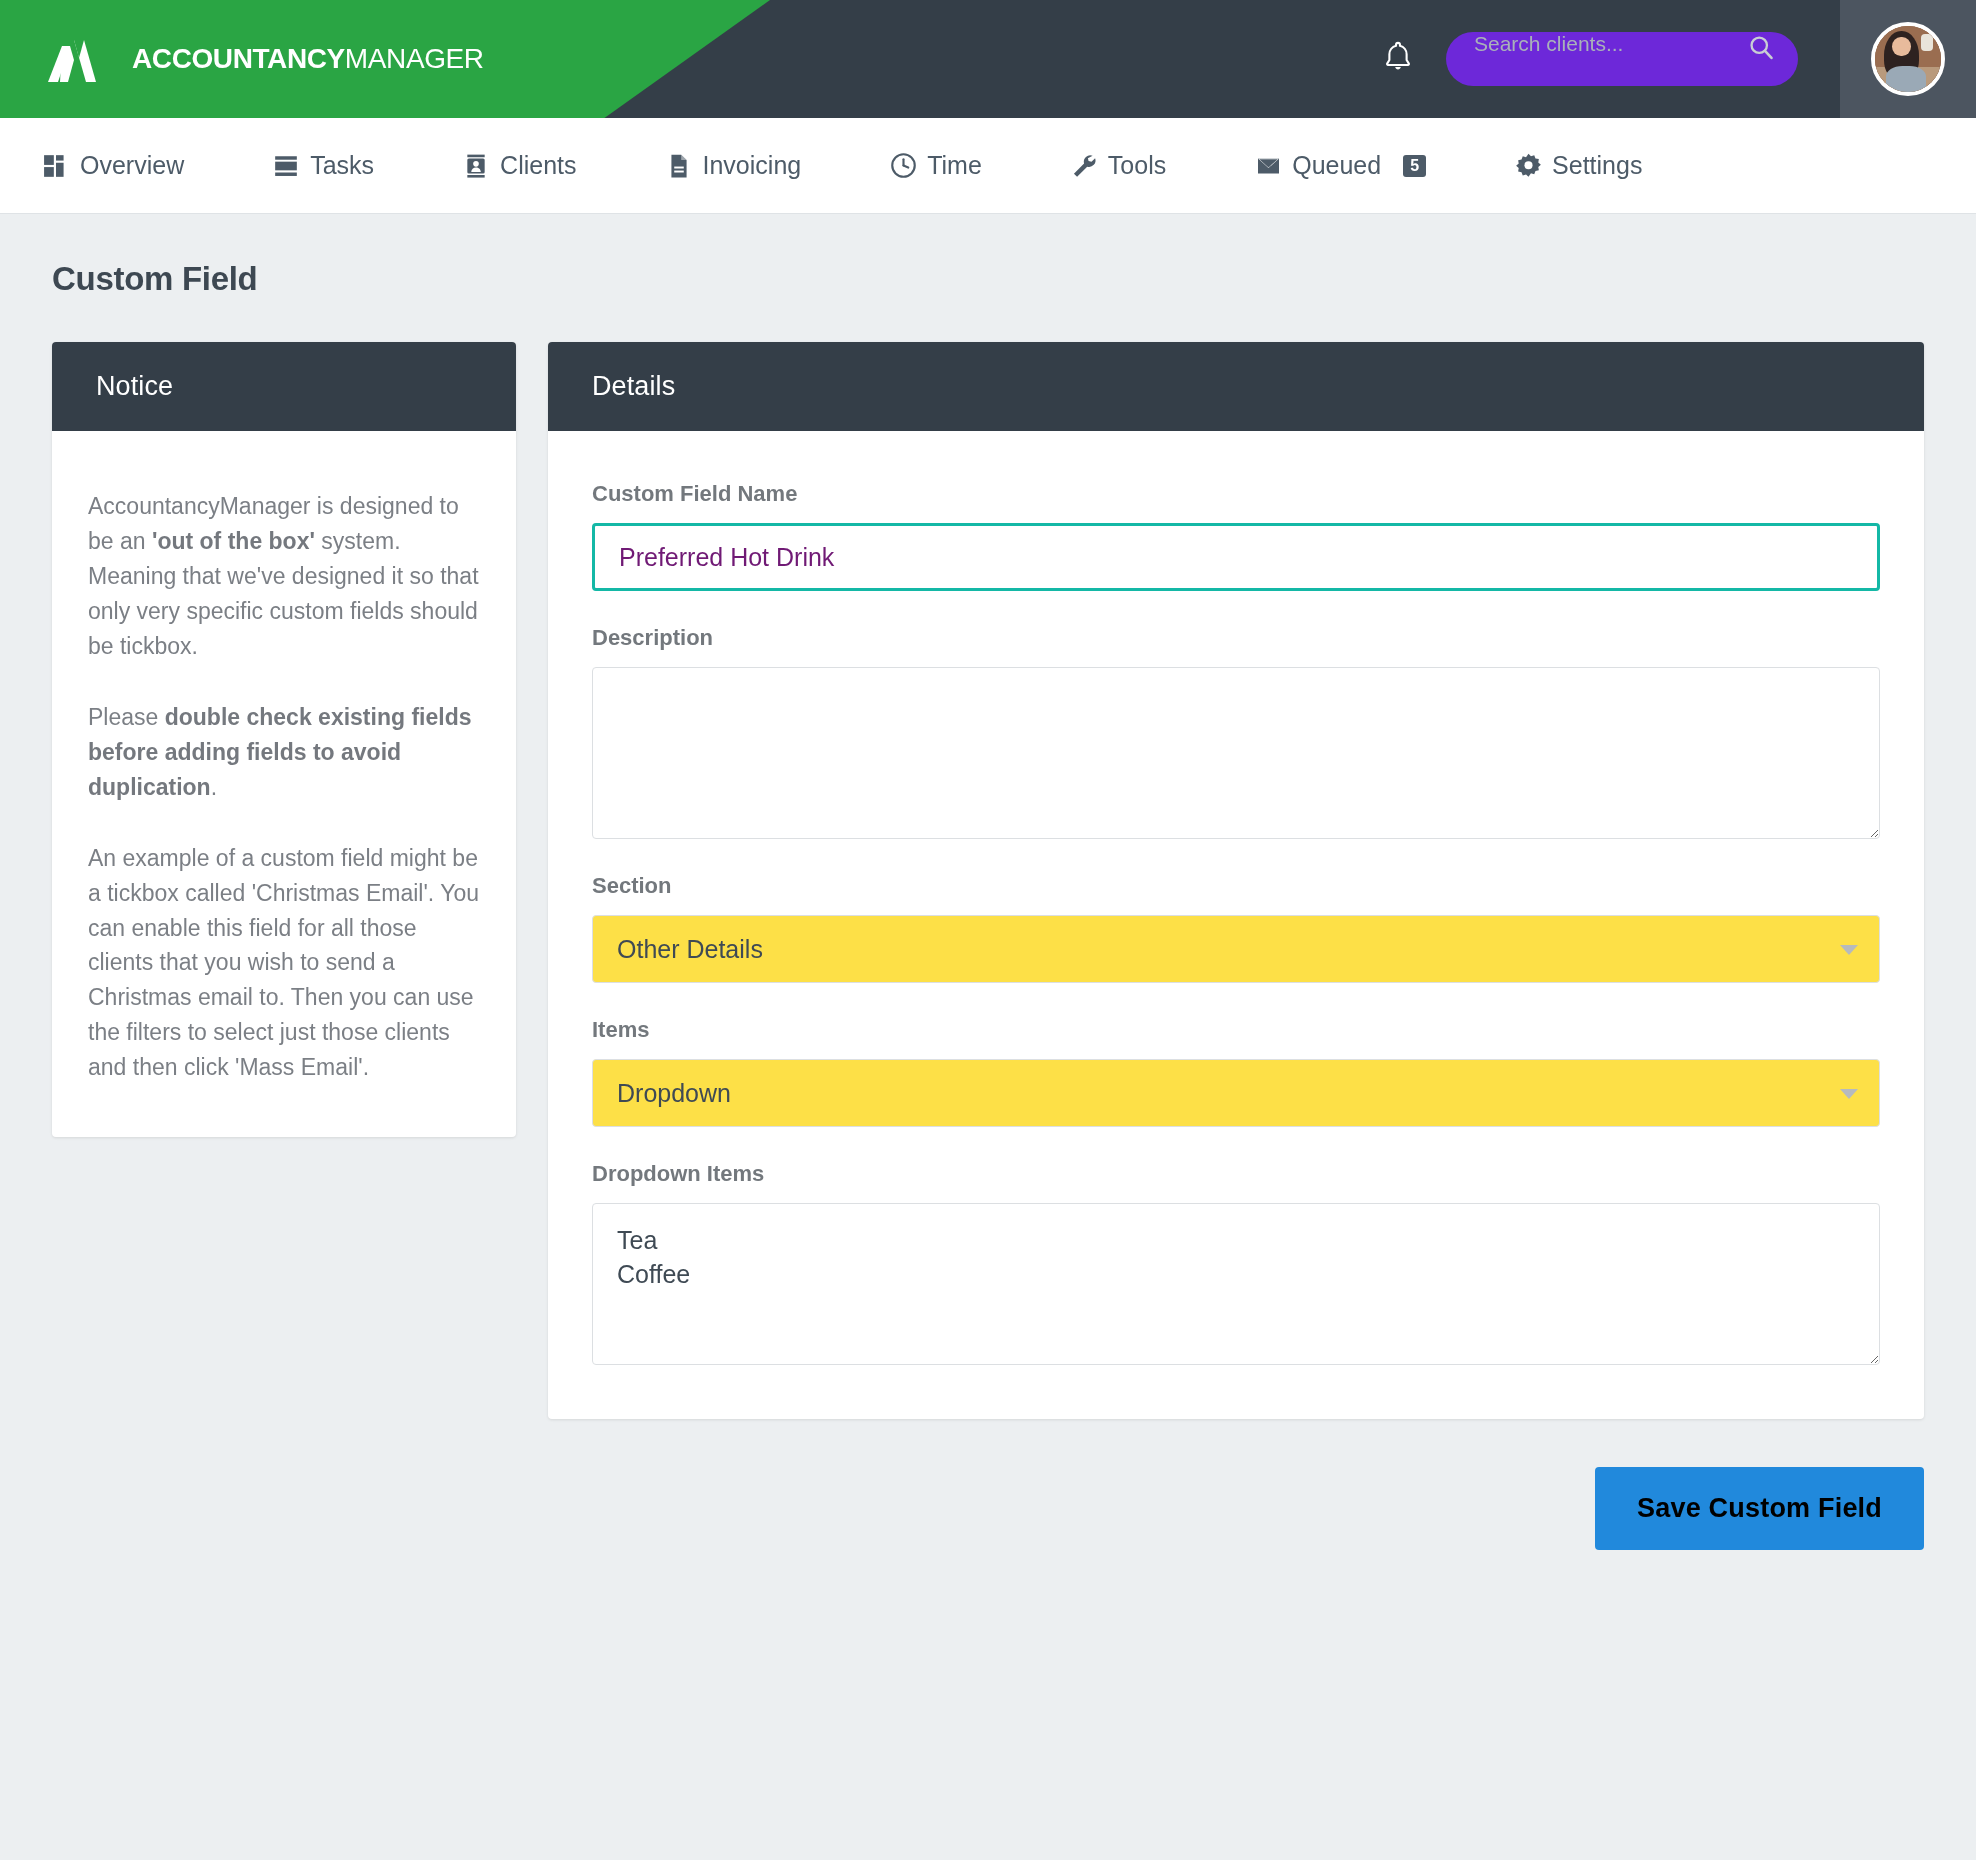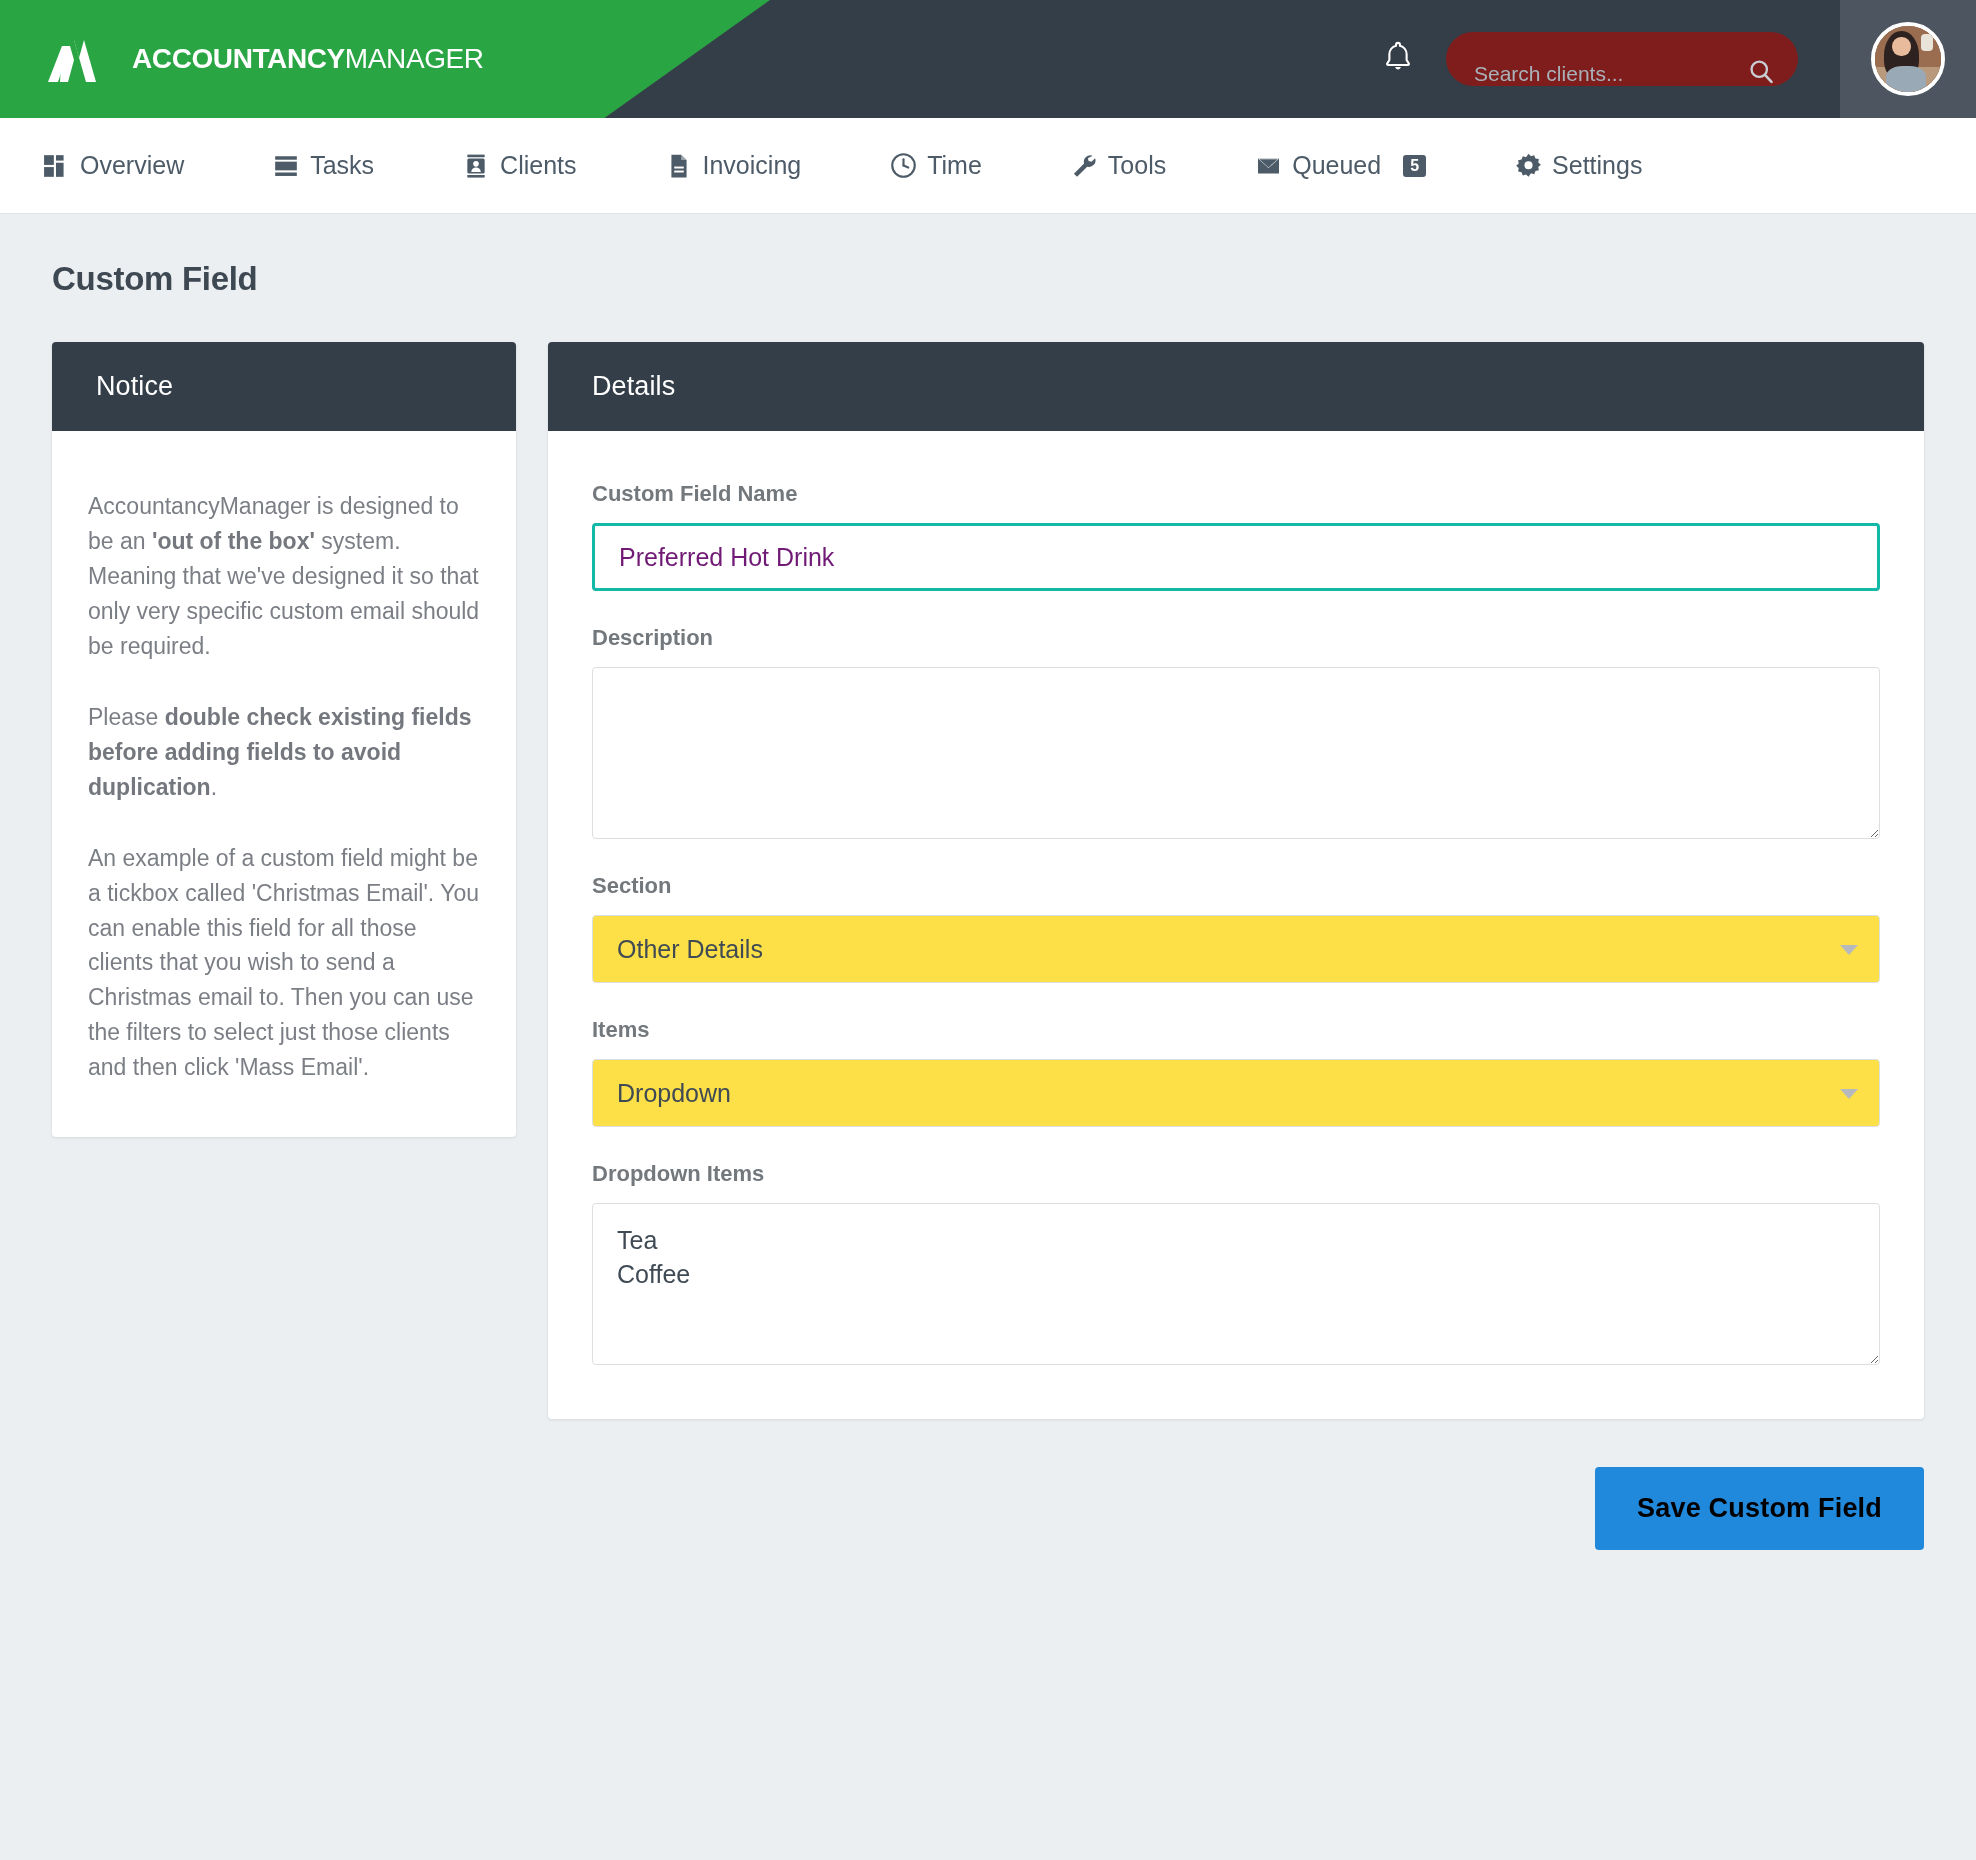--- a/index.html
+++ b/index.html
@@ -55,24 +55,24 @@
     align-items: center;
     z-index: 3;
   }
   .bell-btn {
     width: 60px; height: 60px;
     display: flex; align-items: center; justify-content: center;
     margin-right: 18px;
   }
   .search-box {
     width: 352px; height: 54px;
-    background: #7f1d1d;
+    background: #6d28d9;
     border-radius: 27px;
     display: flex;
-    align-items: flex-end;
+    align-items: flex-start;
     padding: 0 22px 0 28px;
   }
   .search-box input {
     flex: 1;
     background: transparent;
     border: none;
     outline: none;
     color: #e6e9ec;
     font-size: 21px;
     font-family: "Liberation Sans", sans-serif;
@@ -406,21 +406,21 @@
 
 <div class="page">
   <div class="page-title">Custom Field</div>
 
   <div class="columns">
 
     <div class="card notice-card">
       <div class="card-header">Notice</div>
       <div class="notice-body">
 
-        <p><span>AccountancyManager is designed to be an </span><b>'out of the box'</b><span> system. Meaning that we've designed it so that only very specific custom email should be required.</span></p>
+        <p><span>AccountancyManager is designed to be an </span><b>'out of the box'</b><span> system. Meaning that we've designed it so that only very specific custom fields should be tickbox.</span></p>
 
         <p><span>Please </span><b>double check existing fields before adding fields to avoid duplication</b><span>.</span></p>
 
         <p><span>An example of a custom field might be a tickbox called 'Christmas Email'. You can enable this field for all those clients that you wish to send a Christmas email to. Then you can use the filters to select just those clients and then click 'Mass Email'.</span></p>
 
       </div>
     </div>
 
     <div class="card details-card">
       <div class="card-header">Details</div>

